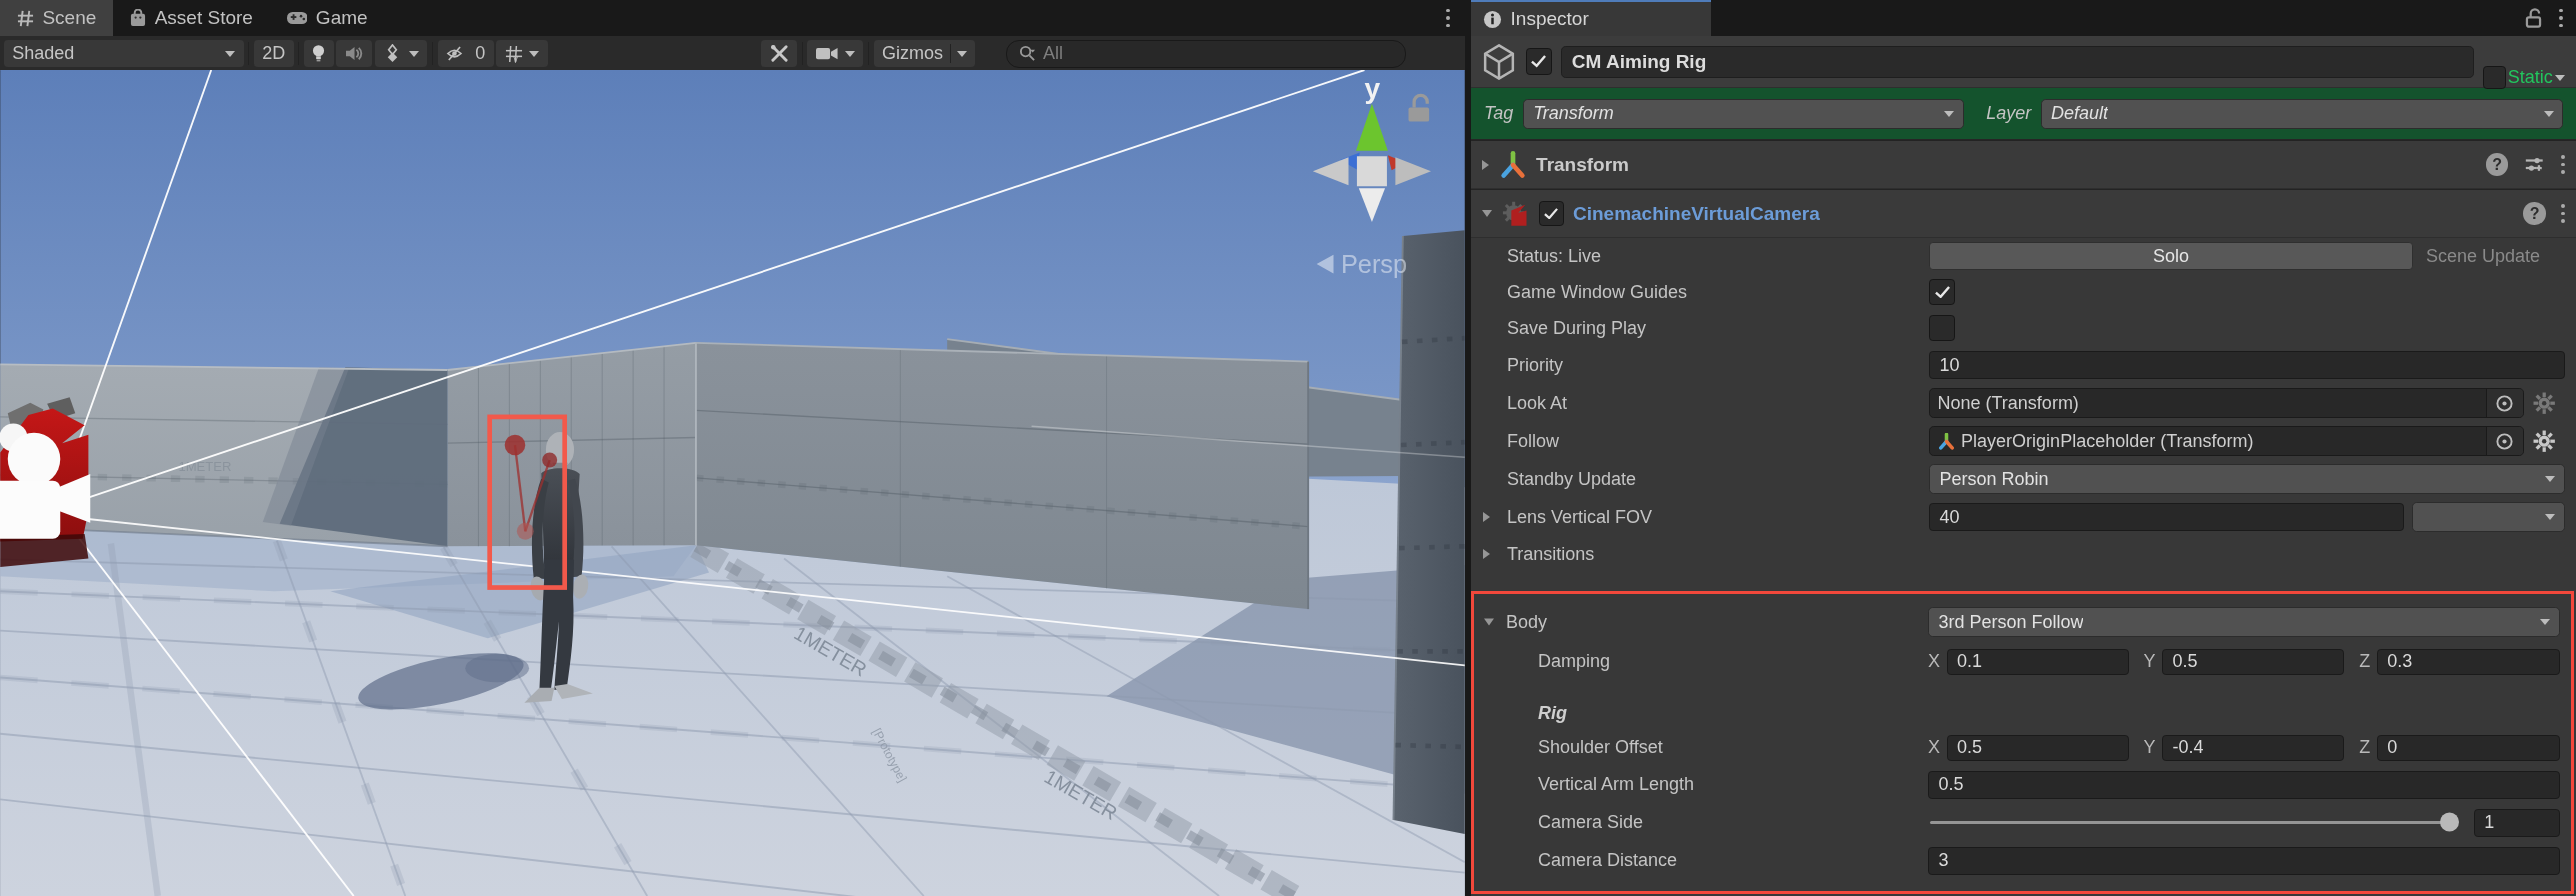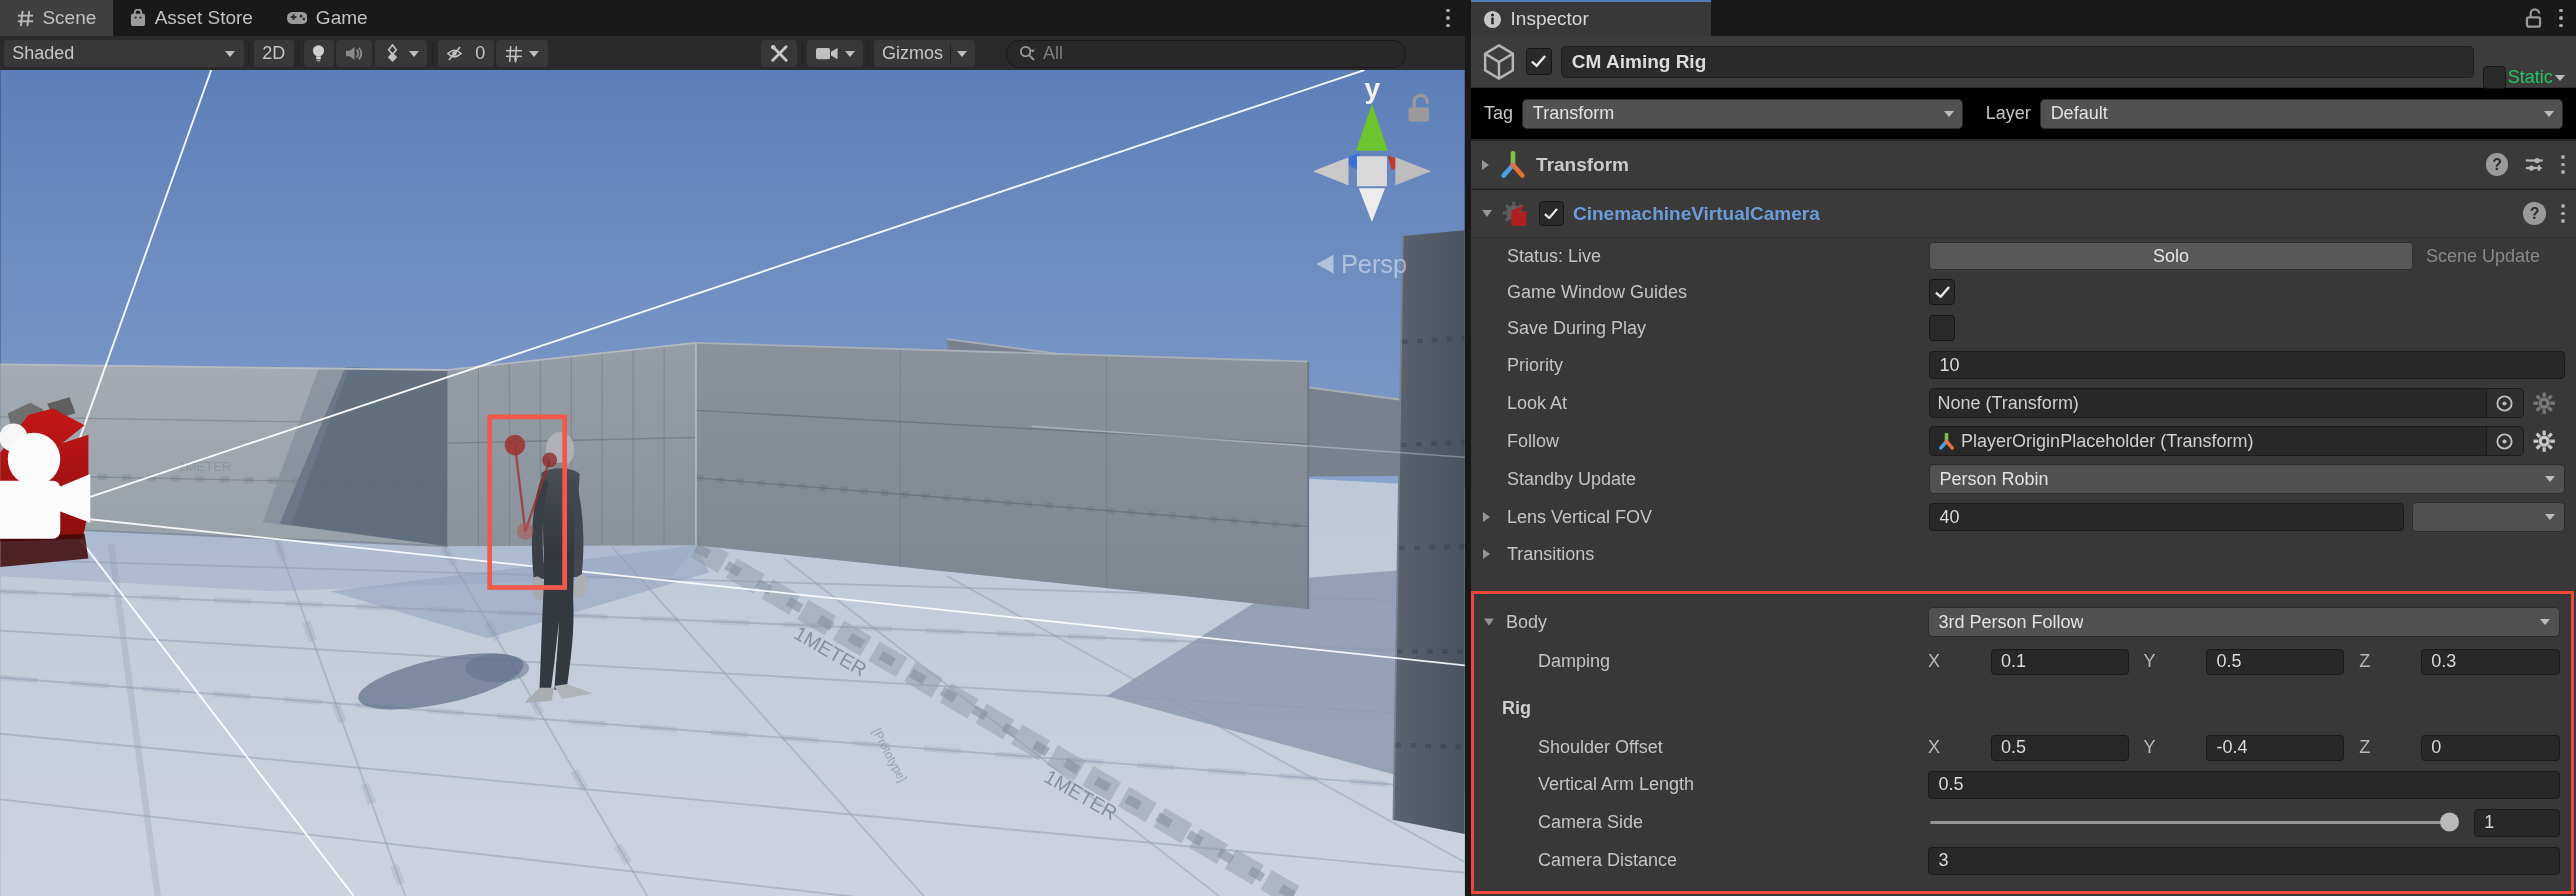--- a/index.html
+++ b/index.html
@@ -31,21 +31,21 @@
 
   
   .divider-v{position:absolute;left:1465px;top:0;width:5.6px;height:897px;background:#191919;}
   .inspector{position:absolute;left:1471px;top:0;width:1105px;height:897px;background:#383838;color:#c4c4c4;font-size:18px;}
   .i-tabbar{height:36px;background:#191919;display:flex;align-items:stretch;position:relative;}
   .i-tab{width:240px;background:#383838;border-top:2.8px solid #4f7cba;display:flex;align-items:center;gap:8.4px;padding-left:12.2px;color:#d6d6d6;font-size:19px;box-sizing:border-box;cursor:pointer;}
   .i-tab-actions{margin-left:auto;display:flex;align-items:center;gap:17px;margin-right:13px;}
   .go-header{height:51px;background:#3c3c3c;display:flex;align-items:center;gap:9.4px;padding:0 11.3px;border-bottom:0.9px solid #2e2e2e;}
   .go-name{flex:1;height:32px;background:#2a2a2a;border:0.9px solid #1e1e1e;border-radius:4.7px;display:flex;align-items:center;padding:0 9.4px;color:#dcdcdc;font-size:19px;font-weight:bold;box-sizing:border-box;}
   .static-wrap{display:flex;align-items:center;gap:2px;color:#22c55e;margin-top:32px;}
-  .tl-row{height:51px;display:flex;align-items:center;gap:9.4px;padding:0 13px;background:#000000;border-bottom:0.9px solid #262626;}
+  .tl-row{height:51px;display:flex;align-items:center;gap:9.4px;padding:0 13px;background:#14532d;border-bottom:0.9px solid #262626;font-style:italic;}
   .dd{height:30px;background:#515151;border:0.9px solid #2c2c2c;border-radius:4.7px;display:flex;align-items:center;padding:0 11.3px 0 9.4px;color:#e2e2e2;position:relative;box-sizing:border-box;cursor:pointer;}
   .dd .tri-down{position:absolute;right:8.4px;top:11.3px;}
   .dd span{white-space:nowrap;overflow:hidden;}
   .comp-header{height:47px;background:#3a3a3a;border-top:0.9px solid #232323;border-bottom:0.9px solid #2e2e2e;display:flex;align-items:center;gap:9.4px;padding:0 11.3px;font-size:19px;font-weight:bold;color:#cacaca;}
   .comp-header .right{margin-left:auto;display:flex;align-items:center;gap:15px;}
   .cm-title{color:#6c9cd8;}
   .props{position:relative;}
   .irow{height:36px;display:flex;align-items:center;padding:0 11.3px 0 36px;position:relative;}
   .irow.h40{height:38px;}
   .ilabel{width:422px;flex:none;white-space:nowrap;overflow:hidden;}
@@ -53,27 +53,27 @@
   .foldout{position:absolute;left:12.2px;top:50%;transform:translateY(-50%);}
   .fld{height:28px;background:#282828;border:0.9px solid #1a1a1a;border-radius:3.8px;display:flex;align-items:center;padding:0 9.4px;color:#dadada;box-sizing:border-box;}
   .fld.full{flex:1;}
   .solo{width:484px;height:28px;background:#585858;border:0.9px solid #2f2f2f;border-radius:3.8px;display:flex;align-items:center;justify-content:center;color:#e6e6e6;cursor:pointer;flex:none;box-sizing:border-box;}
   .fixed-upd{margin-left:13px;color:#8a8a8a;white-space:nowrap;}
   .objfld{flex:1;height:30px;background:#282828;border:0.9px solid #1a1a1a;border-radius:4.7px;display:flex;align-items:center;gap:6.6px;padding-left:7.5px;box-sizing:border-box;overflow:hidden;color:#cfcfcf;}
   .objfld .picker{margin-left:auto;width:36px;height:100%;display:flex;align-items:center;justify-content:center;background:#2e2e2e;border-left:0.9px solid #1a1a1a;cursor:pointer;}
   .gear-btn{width:41px;display:flex;justify-content:center;flex:none;cursor:pointer;}
   .axis-group{flex:1;display:flex;gap:15px;min-width:0;}
   .axis-cell{flex:1;display:flex;align-items:center;gap:6.6px;min-width:0;}
-  .axis-cell .fld{flex:1;height:26px;margin-left:44px;}
+  .axis-cell .fld{flex:1;height:26px;}
   .axis-cell .al{color:#b9b9b9;flex:none;}
   .body-section{margin:19px 1.9px 0 0;border:3.8px solid #f2483b;padding:7.5px 0 11.3px;}
   .body-section .irow{padding-left:32px;}
   .body-section .ilabel{width:422px;}
   .body-section .sub .ilabel{width:390px;margin-left:32px;}
-  .rig-row{height:32px;display:flex;padding-left:28px;font-weight:bold;color:#cfcfcf;}
+  .rig-row{height:32px;display:flex;align-items:center;padding-left:64px;font-weight:bold;color:#cfcfcf;font-style:italic;}
   .spacer18{height:17px;}
   .slider-wrap{flex:1;display:flex;align-items:center;min-width:0;}
   .track{flex:1;height:3.8px;background:#959595;border-radius:1.9px;position:relative;margin:0 17px 0 1.9px;cursor:pointer;}
   .knob{position:absolute;right:-1.9px;top:50%;transform:translateY(-50%);width:19px;height:19px;border-radius:50%;background:#b9b9b9;}
   .vbox{width:86px;flex:none;}
   .dim-gear{opacity:.45;}
   .helpq{width:22.5px;height:22.5px;border-radius:50%;background:#9a9a9a;color:#2c2c2c;display:flex;align-items:center;justify-content:center;font-size:16px;font-weight:bold;cursor:pointer;}
 </style>
 </head>
 <body>

